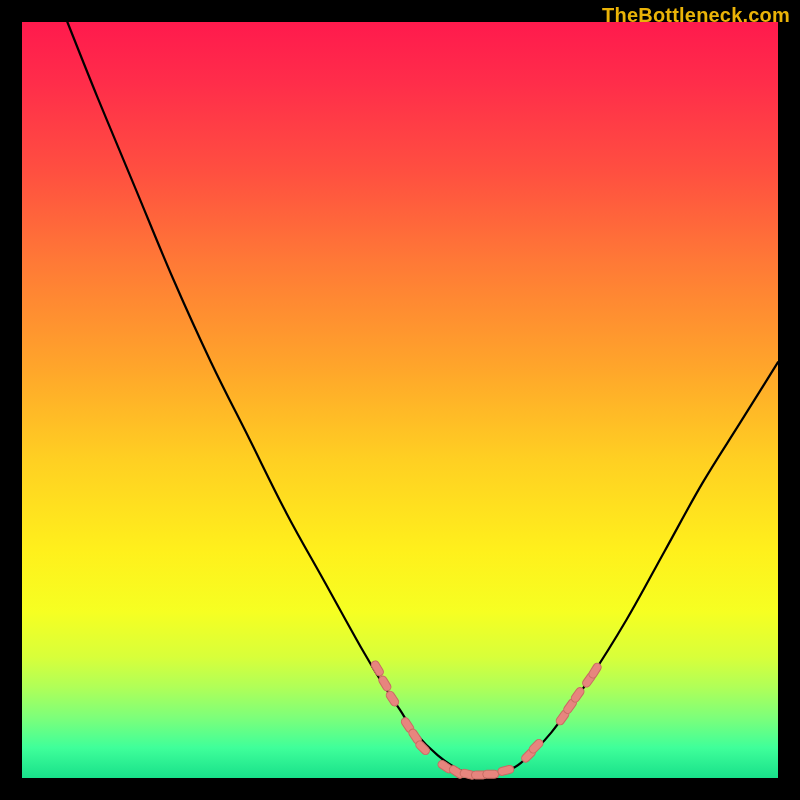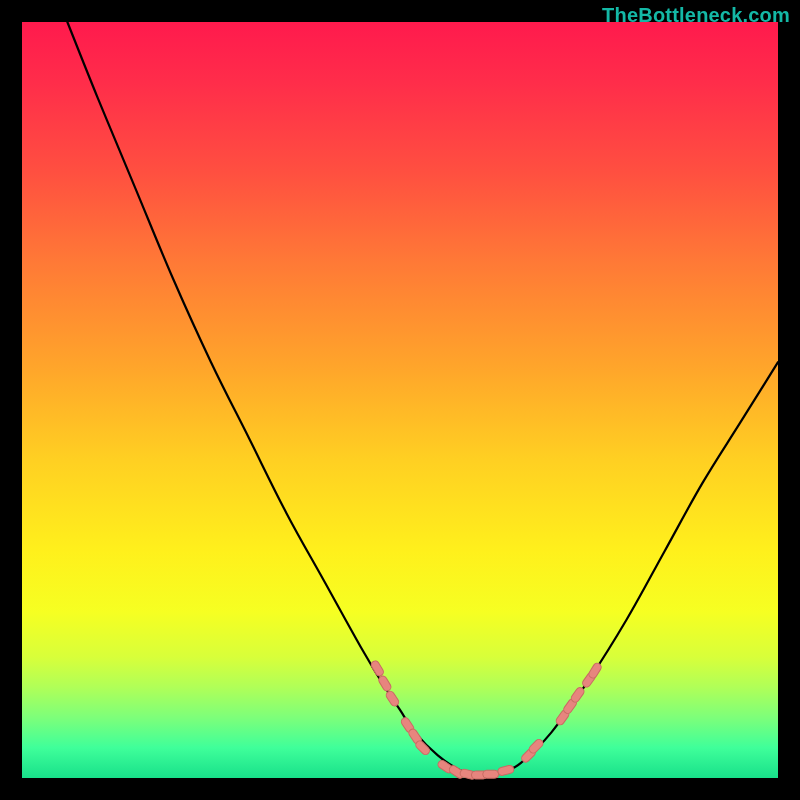--- a/index.html
+++ b/index.html
@@ -40,21 +40,21 @@
       #b0ff58 88%,
       #7dff7a 92%,
       #3fff9a 96%,
       #18e08a 100%
     );
   }
   .watermark {
     position: absolute;
     top: 4px;
     right: 10px;
-    color: #14b8a6;
+    color: #eab308;
     font-size: 20px;
     font-weight: 600;
     letter-spacing: 0.2px;
     user-select: none;
   }
   svg.overlay {
     position: absolute;
     left: 0;
     top: 0;
     width: 756px;

